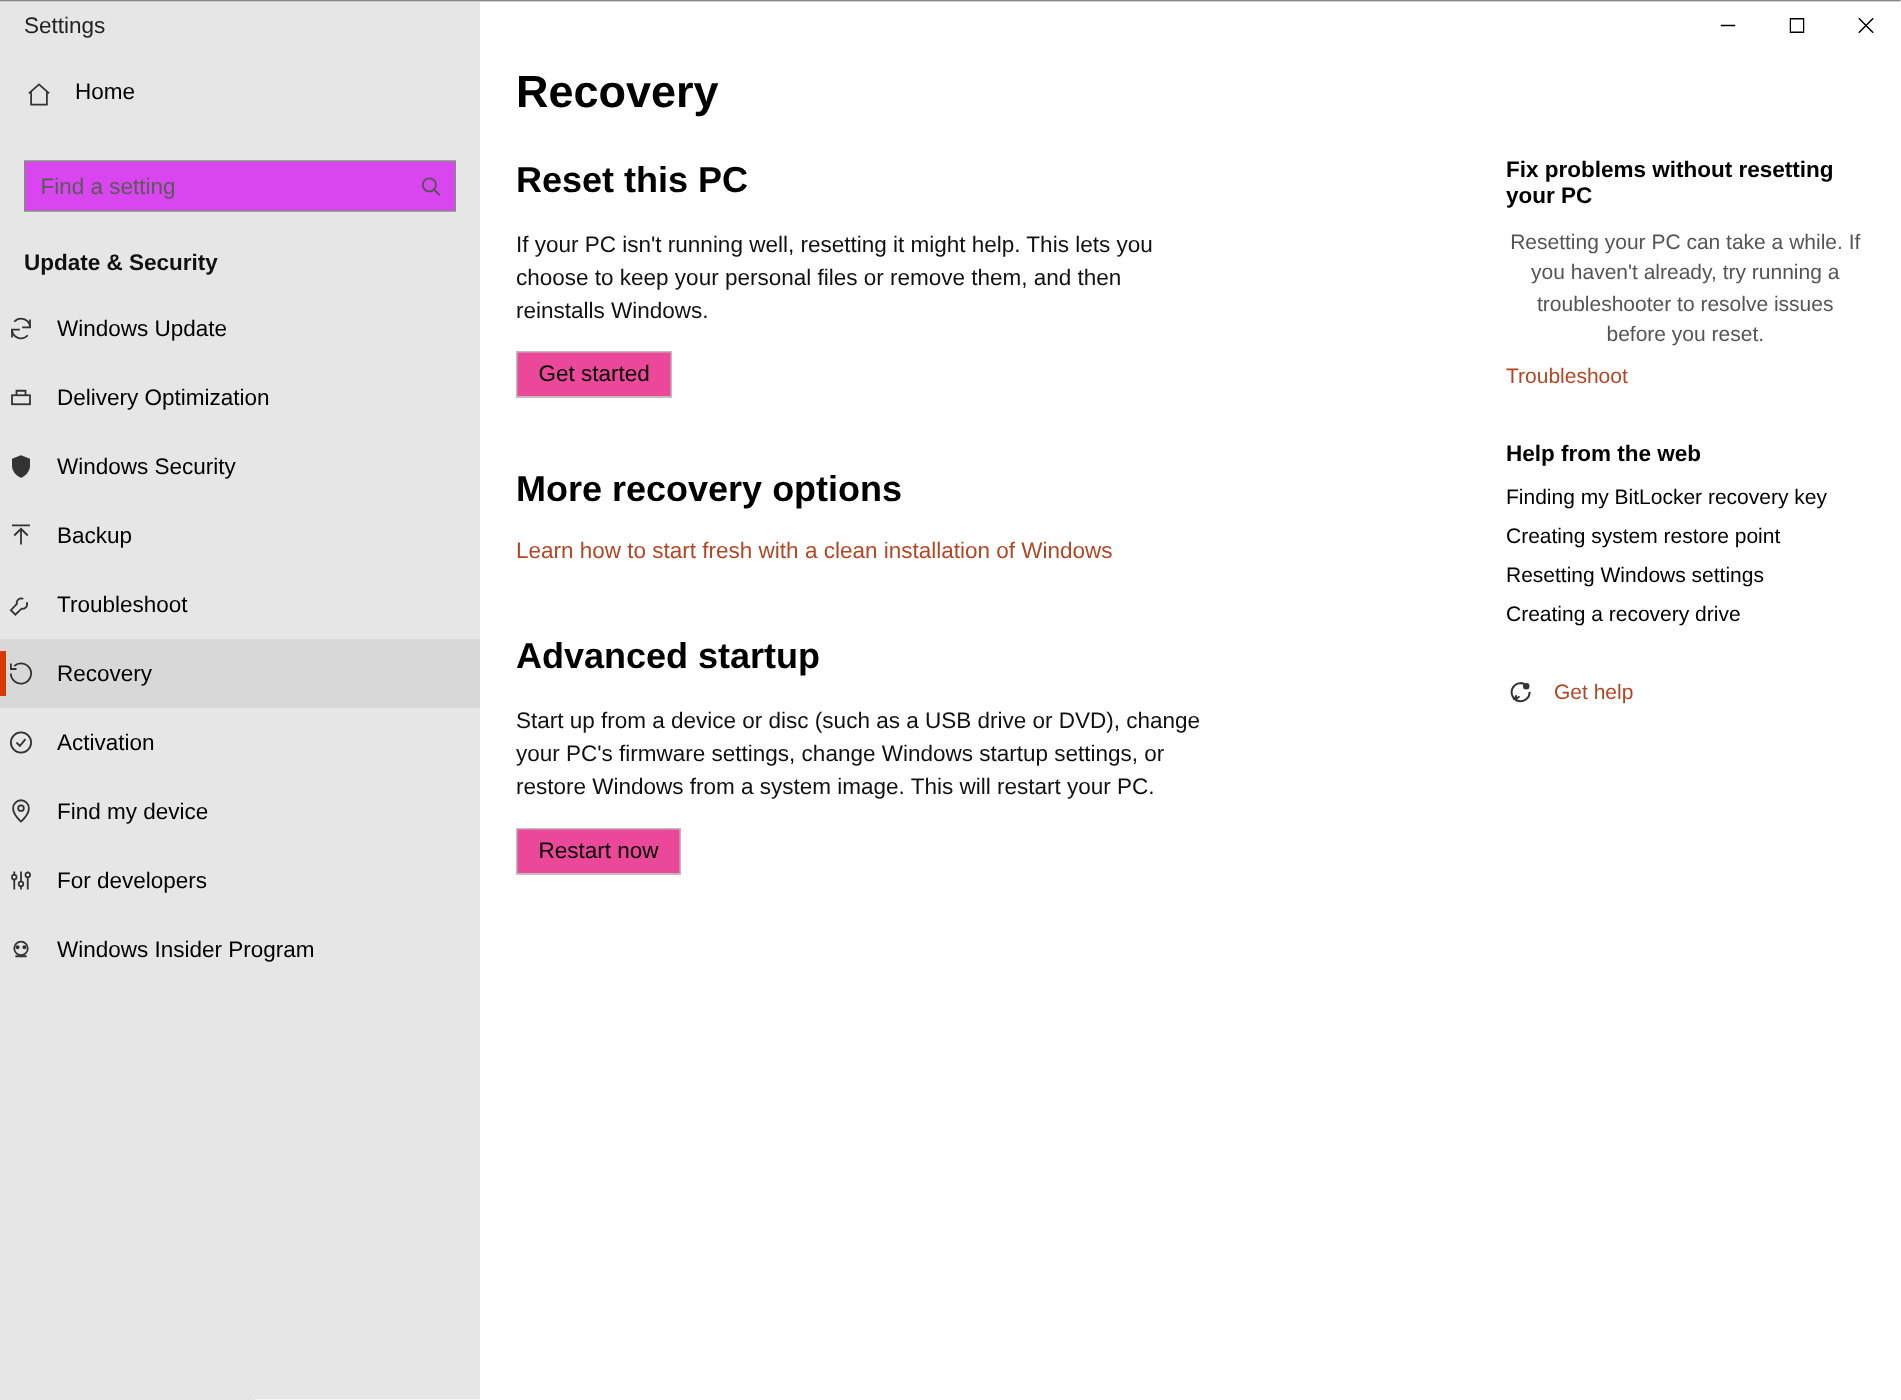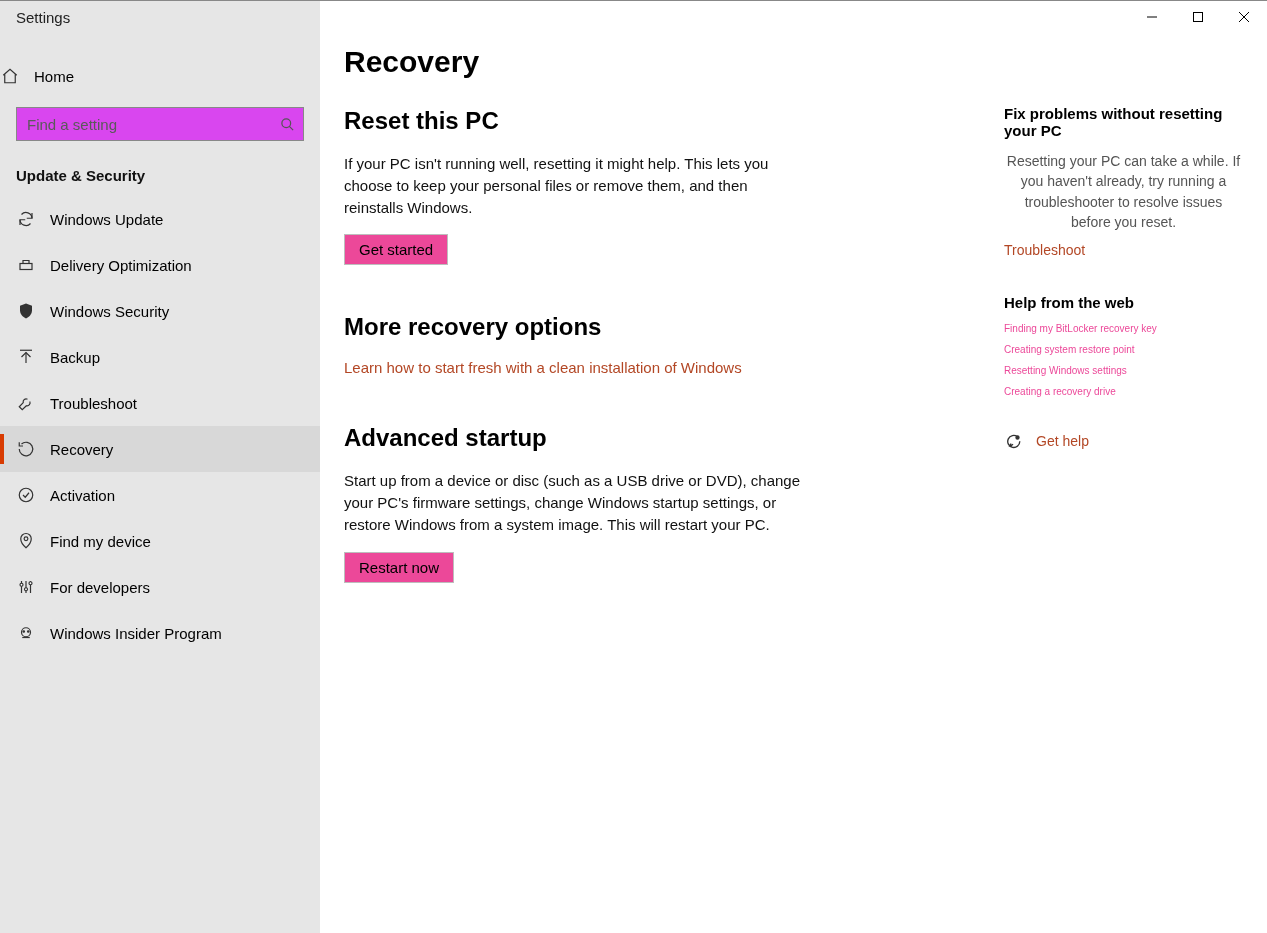--- a/index.html
+++ b/index.html
@@ -26,22 +26,22 @@
   .titlebar-row {
     height: 32px;
     display: flex;
     align-items: center;
     padding-left: 16px;
     font-size: 15px;
     color: #222;
   }
   .home-row {
     display: flex;
-    align-items: center;
     height: 46px;
+    padding-left: 16px;
     margin-top: 20px;
     margin-bottom: 8px;
     cursor: pointer;
   }
   .home-row .icon, .nav-item .icon { width: 20px; height: 20px; display:flex; align-items:center; justify-content:center; }
   .home-row .label, .nav-item .label { margin-left: 14px; font-size: 15px; }
   .search-wrap {
     padding: 0 16px 8px 16px;
   }
   .search-box {
@@ -70,21 +70,21 @@
     padding: 18px 16px 12px 16px;
     font-size: 15px;
     font-weight: 700;
     color: #111;
   }
   .nav-list { display:flex; flex-direction:column; }
   .nav-item {
     display:flex;
     align-items:center;
     height: 46px;
-    padding-left: 16px;
+    padding-left: 4px;
     cursor: pointer;
     position: relative;
   }
   .nav-item.active { background: #d8d8d8; }
   .nav-item.active::before {
     content: "";
     position: absolute;
     left: 0;
     top: 8px;
     bottom: 8px;
@@ -141,21 +141,21 @@
     border:1px solid #bdbdbd;
     padding: 6px 14px;
     font-size:15px;
     cursor:pointer;
   }
   .section { margin-bottom: 48px; }
   a.link { color:#c0392b; color:#b34725; text-decoration:none; font-size:15px; cursor:pointer; display:inline-block; }
   .right-col h3 { font-size:15px; font-weight:600; margin-bottom:12px; }
   .right-col p { font-size:14px; color:#555; line-height:1.45; margin-bottom:10px;text-align:center; }
   .right-col .rsection { margin-bottom:36px; }
-  .right-col .linklist a { display:block; margin-bottom:10px; color:#ec4899; font-size:10px;}
+  .right-col .linklist a { display:block; margin-bottom:10px; color:#000000; font-size:14px;}
   .gethelp { display:flex; align-items:flex-start; gap:14px; }
   .gethelp .hicon { width:18px; height:18px; }
   svg { display:block; }
 </style>
 </head>
 <body>
 
 <div class="sidebar">
   <div class="titlebar-row">Settings</div>
 

